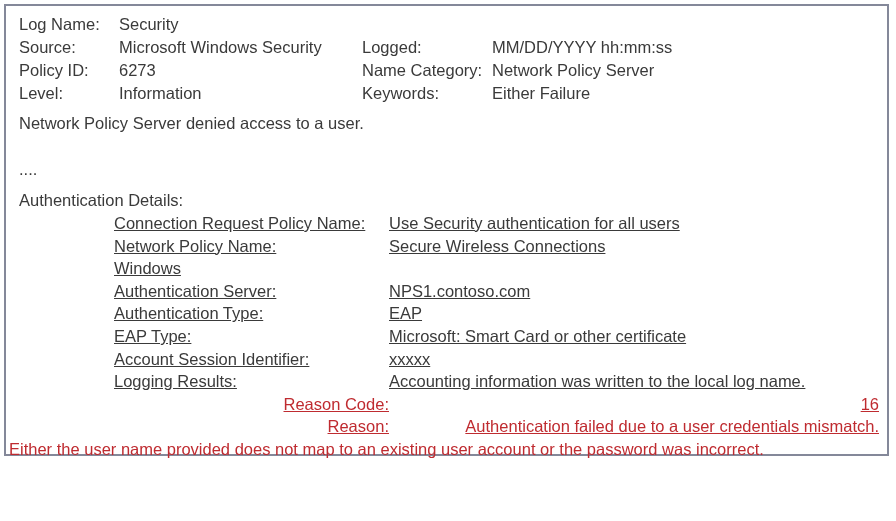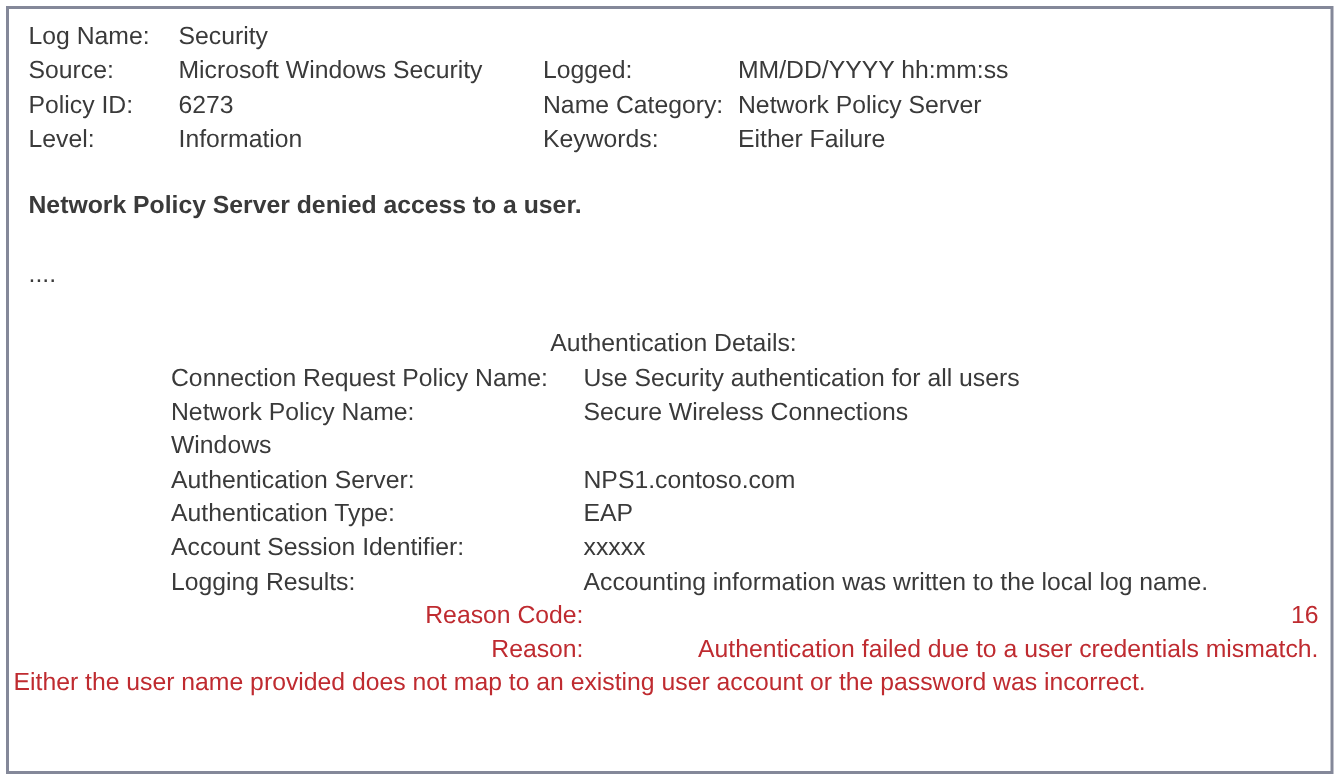--- a/index.html
+++ b/index.html
@@ -19,43 +19,44 @@
     position: relative;
     font-family: "Liberation Sans", sans-serif;
     color: var(--text);
     overflow: hidden;
   }
   .frame {
     position: absolute;
     left: 4px;
     top: 4px;
     width: 885px;
-    height: 512px;
+    height: 452px;
     border: 2.5px solid var(--border);
     background: #ffffff;
     padding: 7px 8px 0 13px;
     font-size: 16.5px;
     line-height: 23px;
   }
   .hdr-row {
     display: grid;
     grid-template-columns: 100px 243px 130px 1fr;
     white-space: nowrap;
   }
-  .description { margin-top: 21px; white-space: nowrap; font-weight: bold; }
+  .description { margin-top: 7px; white-space: nowrap; }
   .ellipsis    { margin-top: 23px; }
-  .section-heading { margin-top: 23px; white-space: nowrap; text-align: center; }
+  .section-heading { margin-top: 8px; white-space: nowrap; }
   .details {
     margin-left: 95px;
     line-height: 22.6px;
   }
   .detail-row {
     display: grid;
     grid-template-columns: 275px 1fr;
     white-space: nowrap;
+    text-decoration: underline;
   }
   .detail-row.red { color: var(--error-red); text-align: right; }
   .detail-row.red .detail-value { padding-left: 8px; }
   .footer-error {
     margin-left: -10px;
     color: var(--error-red);
     line-height: 22.6px;
     white-space: nowrap;
   }
 </style>
@@ -109,20 +110,24 @@
     </div>
     <div class="detail-row">
       <span class="detail-label">Authentication Server:</span>
       <span class="detail-value">NPS1.contoso.com</span>
     </div>
     <div class="detail-row">
       <span class="detail-label">Authentication Type:</span>
       <span class="detail-value">EAP</span>
     </div>
     <div class="detail-row">
+      <span class="detail-label">EAP Type:</span>
+      <span class="detail-value">Microsoft: Smart Card or other certificate</span>
+    </div>
+    <div class="detail-row">
       <span class="detail-label">Account Session Identifier:</span>
       <span class="detail-value">xxxxx</span>
     </div>
     <div class="detail-row">
       <span class="detail-label">Logging Results:</span>
       <span class="detail-value">Accounting information was written to the local log name.</span>
     </div>
     <div class="detail-row red">
       <span class="detail-label">Reason Code:</span>
       <span class="detail-value">16</span>

